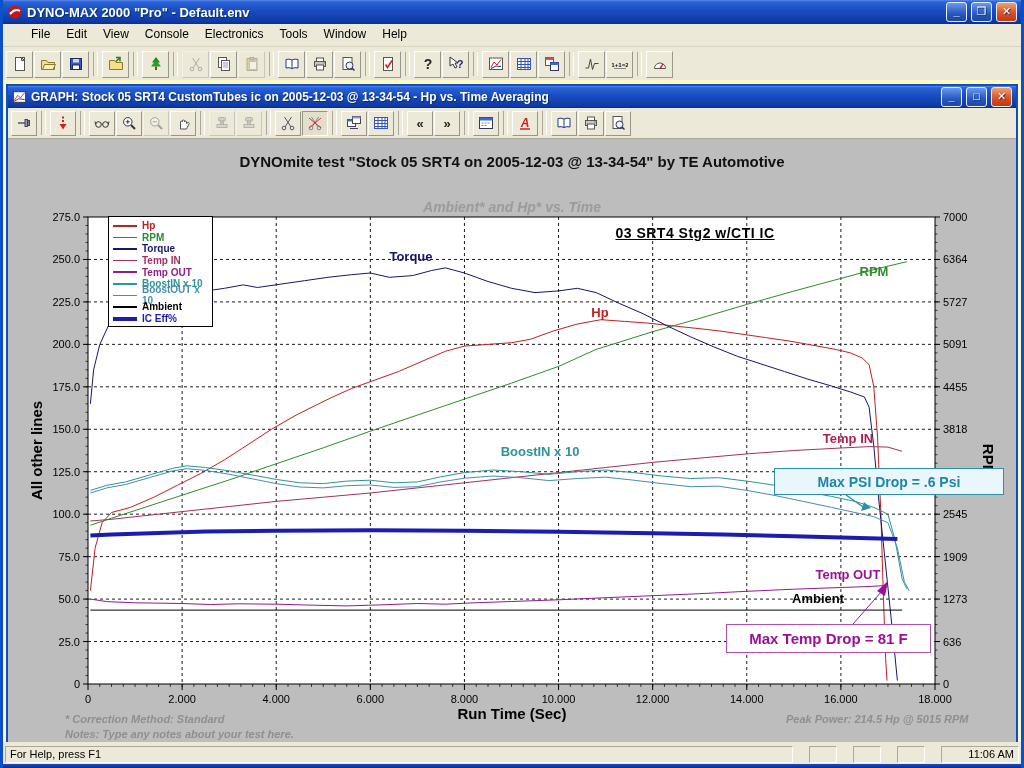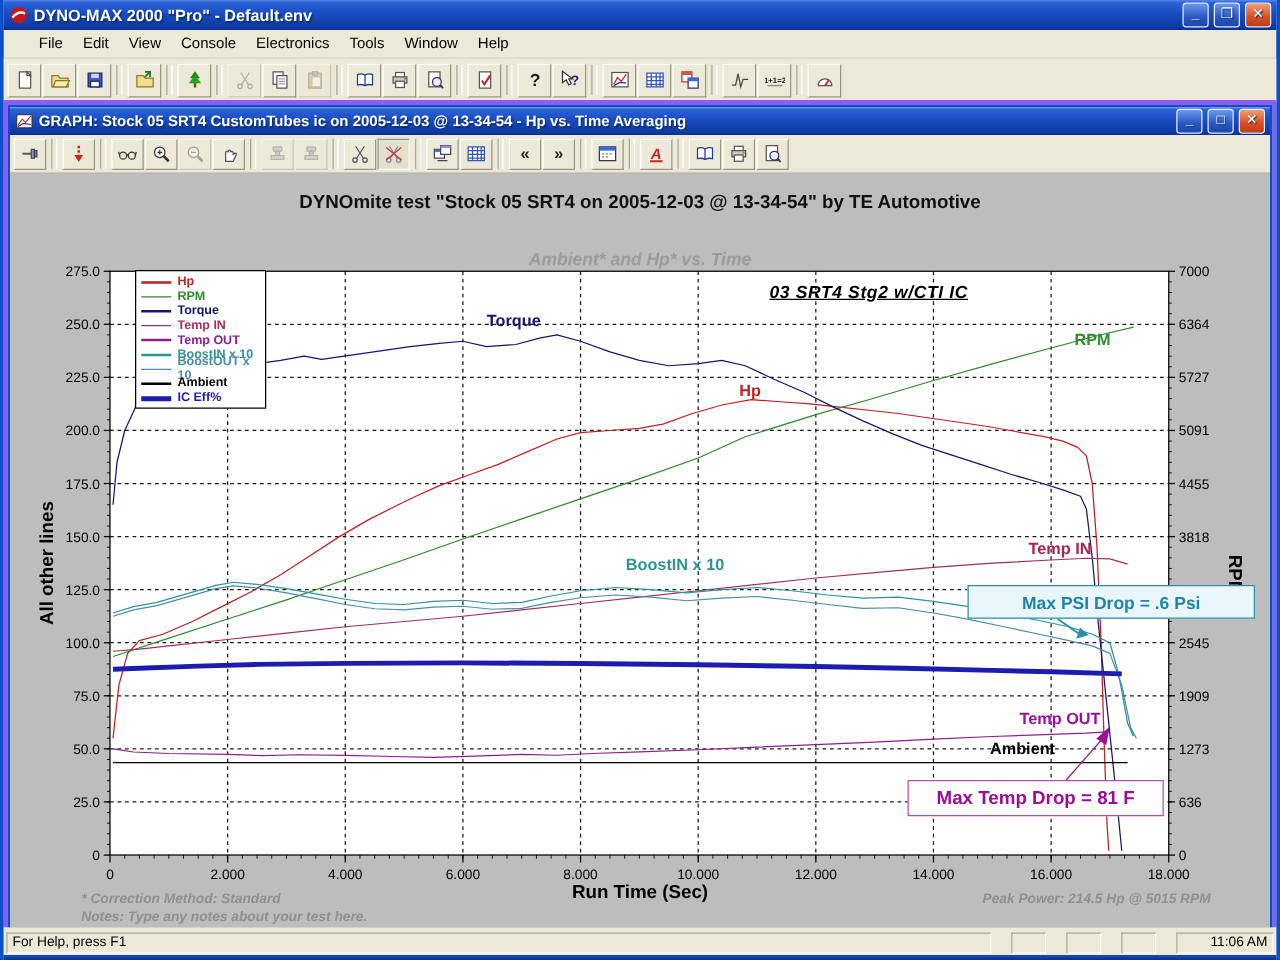--- a/index.html
+++ b/index.html
@@ -21,40 +21,40 @@
     border-bottom:1px solid #d8d4c0;}
   .menu-item{padding:3px 8px;}
   .toolbar{display:flex;align-items:center;padding:2px 3px;gap:1px;background:#ece9d8;}
   #main-toolbar{height:30px;border-bottom:1px solid #aca899;}
   .tb-btn{width:25px;height:25px;display:flex;align-items:center;justify-content:center;
     border:1px solid;border-color:#fff #9a9684 #9a9684 #fff;background:#ece9d8;}
   .tb-btn.disabled{opacity:.4;}
   .tb-btn.pressed{border-color:#9a9684 #fff #fff #9a9684;background:#e2dfcd;}
   .tb-sep{width:3px;height:24px;border-left:1px solid #aca899;border-right:1px solid #fff;margin:0 3px;}
   
-  #mdi{position:absolute;left:0;right:0;top:80px;bottom:26px;background:#8b5cf6;}
+  #mdi{position:absolute;left:0;right:0;top:80px;bottom:26px;background:#fef9c3;}
   #graph-window{position:absolute;left:3px;right:3px;top:4px;height:658px;
     border:2px solid #0b50c8;background:#ece9d8;box-sizing:border-box;}
   #graph-window .titlebar{height:22px;font-size:12px;}
   #graph-toolbar{height:26px;border-bottom:1px solid #aca899;}
   #graph-toolbar .tb-btn{width:24px;height:23px;}
   
   #chart{position:relative;width:100%;height:604px;background:#bdbdbd;overflow:hidden;}
   #chart-title{position:absolute;left:0;right:0;top:14px;text-align:center;
     font-size:15px;font-weight:bold;color:#111;}
   #chart-subtitle{position:absolute;left:0;right:0;top:60px;text-align:center;
     font-size:14px;font-weight:bold;font-style:italic;color:#9b9b9b;}
   #plot-svg{position:absolute;left:0;top:0;}
   #legend{position:absolute;left:100px;top:77px;width:99px;background:#fff;
     border:1px solid #000;padding:3px 0 2px 4px;z-index:5;}
   .legend-row{display:flex;align-items:center;height:11.6px;font-size:10px;font-weight:bold;}
   .legend-swatch{width:24px;height:1px;margin-right:5px;flex:none;}
   .annot{position:absolute;font-size:13px;font-weight:bold;white-space:nowrap;z-index:4;}
   .annot.center{transform:translateX(-50%);}
-  .annot.underlined{text-decoration:underline;font-size:14px;letter-spacing:.5px;font-style:italic;}
+  .annot.underlined{text-decoration:underline;font-size:14px;letter-spacing:.5px;}
   .callout{position:absolute;display:flex;align-items:center;justify-content:center;
     font-weight:bold;white-space:nowrap;z-index:6;box-sizing:border-box;}
   .footnote{position:absolute;font-size:11px;font-style:italic;font-weight:600;color:#8f8f8f;z-index:4;}
   #xlabel{position:absolute;left:0;right:0;top:566px;text-align:center;font-size:15px;font-weight:bold;color:#000;}
   
   #statusbar{position:absolute;left:0;right:0;bottom:4px;height:22px;background:#ece9d8;
     display:flex;align-items:center;gap:16px;padding:2px 2px 0 2px;box-sizing:border-box;font-size:11px;}
   .sb-cell{height:17px;border:1px solid;border-color:#aca899 #fff #fff #aca899;
     display:flex;align-items:center;padding:0 4px;box-sizing:border-box;}
   .sb-main{flex:1;}

